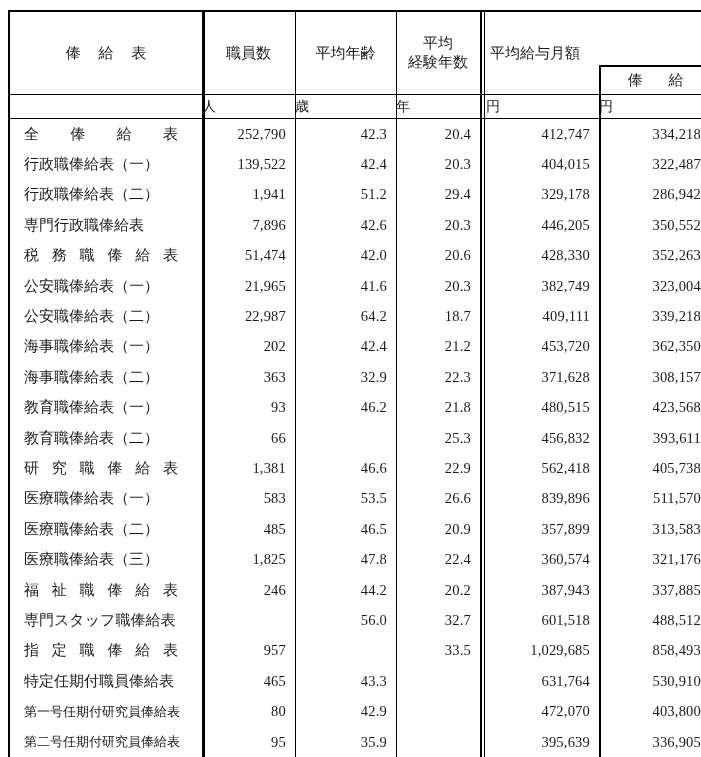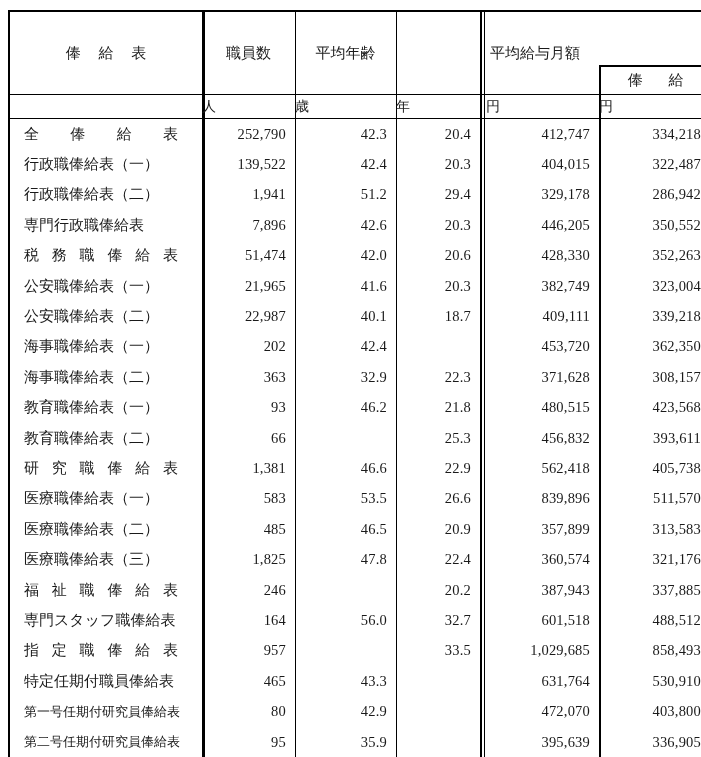--- a/index.html
+++ b/index.html
@@ -181,20 +181,24 @@
     <div class="cell c-staff">
       <span class="hd-label">職員数</span>
     </div>
     <div class="rule" style="left:285px;"></div>
 
     <div class="cell c-age">
       <span class="hd-label">平均年齢</span>
     </div>
     <div class="rule" style="left:386px;"></div>
 
+    <div class="cell c-exp">
+      <span class="hd-label two-line">平均
+経験年数</span>
+    </div>
     <div class="rule-double" style="left:470px;"></div>
 
     <div class="cell" style="left:476px; width:224px;">
       <span class="hd-label left-al">平均給与月額</span>
     </div>
 
     <div id="hou-subbox">
       <span>俸 給</span>
     </div>
   </div>
@@ -387,21 +391,21 @@
         </div>
         <div class="rule-thick" style="left: 192px;"></div>
         <div class="rule" style="left: 285px;"></div>
         <div class="rule" style="left: 386px;"></div>
         <div class="rule-double" style="left: 470px;"></div>
         <div class="rule" style="border-left-width: 2px; left: 589px;"></div>
         <div class="rowcell num c-staff">
           <span>22,987</span>
         </div>
         <div class="rowcell num c-age">
-          <span>40.1</span>
+          <span>64.2</span>
         </div>
         <div class="rowcell num c-exp">
           <span>18.7</span>
         </div>
         <div class="rowcell num c-pay">
           <span>409,111</span>
         </div>
         <div class="rowcell num c-hou">
           <span>339,218</span>
         </div>
@@ -414,20 +418,23 @@
         <div class="rule" style="left: 285px;"></div>
         <div class="rule" style="left: 386px;"></div>
         <div class="rule-double" style="left: 470px;"></div>
         <div class="rule" style="border-left-width: 2px; left: 589px;"></div>
         <div class="rowcell num c-staff">
           <span>202</span>
         </div>
         <div class="rowcell num c-age">
           <span>42.4</span>
         </div>
+        <div class="rowcell num c-exp">
+          <span>21.2</span>
+        </div>
         <div class="rowcell num c-pay">
           <span>453,720</span>
         </div>
         <div class="rowcell num c-hou">
           <span>362,350</span>
         </div>
       </div>
       <div class="trow">
         <div class="rowcell name c-name">
           <span class="name-txt nogap">海事職俸給表（二）</span>
@@ -605,42 +612,42 @@
           <span class="name-txt">福祉職俸給表</span>
         </div>
         <div class="rule-thick" style="left: 192px;"></div>
         <div class="rule" style="left: 285px;"></div>
         <div class="rule" style="left: 386px;"></div>
         <div class="rule-double" style="left: 470px;"></div>
         <div class="rule" style="border-left-width: 2px; left: 589px;"></div>
         <div class="rowcell num c-staff">
           <span>246</span>
         </div>
+        <div class="rowcell num c-age">
+          <span>44.2</span>
+        </div>
         <div class="rowcell num c-exp">
           <span>20.2</span>
         </div>
         <div class="rowcell num c-pay">
           <span>387,943</span>
         </div>
         <div class="rowcell num c-hou">
           <span>337,885</span>
         </div>
       </div>
       <div class="trow">
         <div class="rowcell name c-name">
           <span class="name-txt nogap">専門スタッフ職俸給表</span>
         </div>
         <div class="rule-thick" style="left: 192px;"></div>
         <div class="rule" style="left: 285px;"></div>
         <div class="rule" style="left: 386px;"></div>
         <div class="rule-double" style="left: 470px;"></div>
         <div class="rule" style="border-left-width: 2px; left: 589px;"></div>
-        <div class="rowcell num c-staff">
-          <span>164</span>
-        </div>
         <div class="rowcell num c-age">
           <span>56.0</span>
         </div>
         <div class="rowcell num c-exp">
           <span>32.7</span>
         </div>
         <div class="rowcell num c-pay">
           <span>601,518</span>
         </div>
         <div class="rowcell num c-hou">

